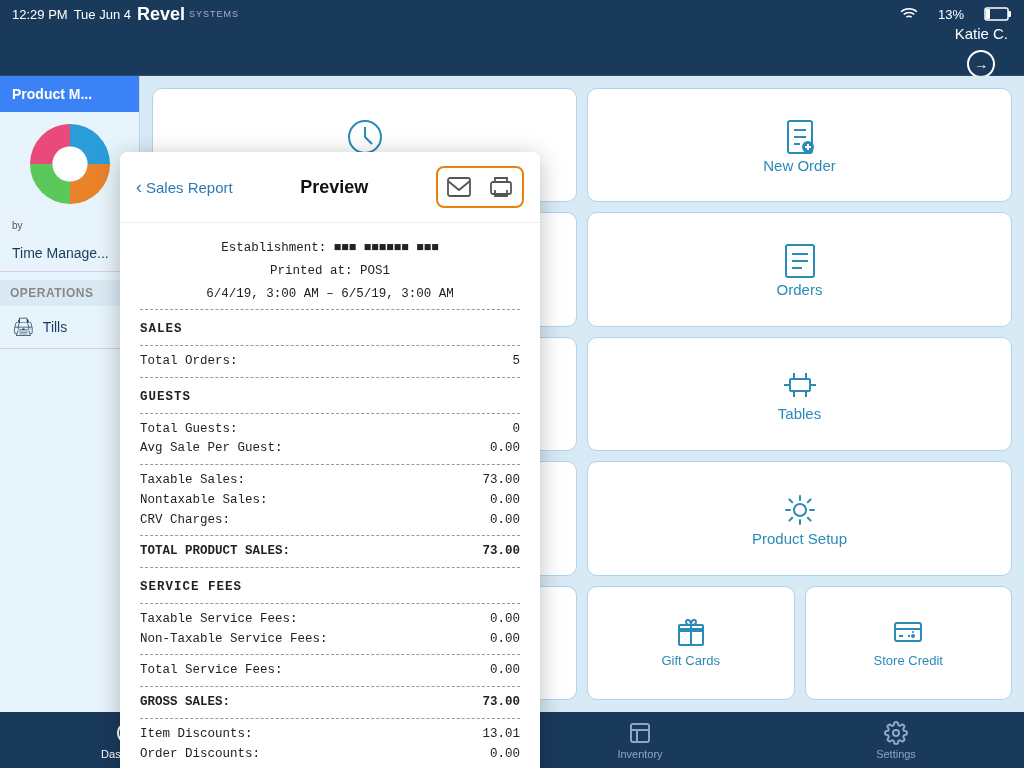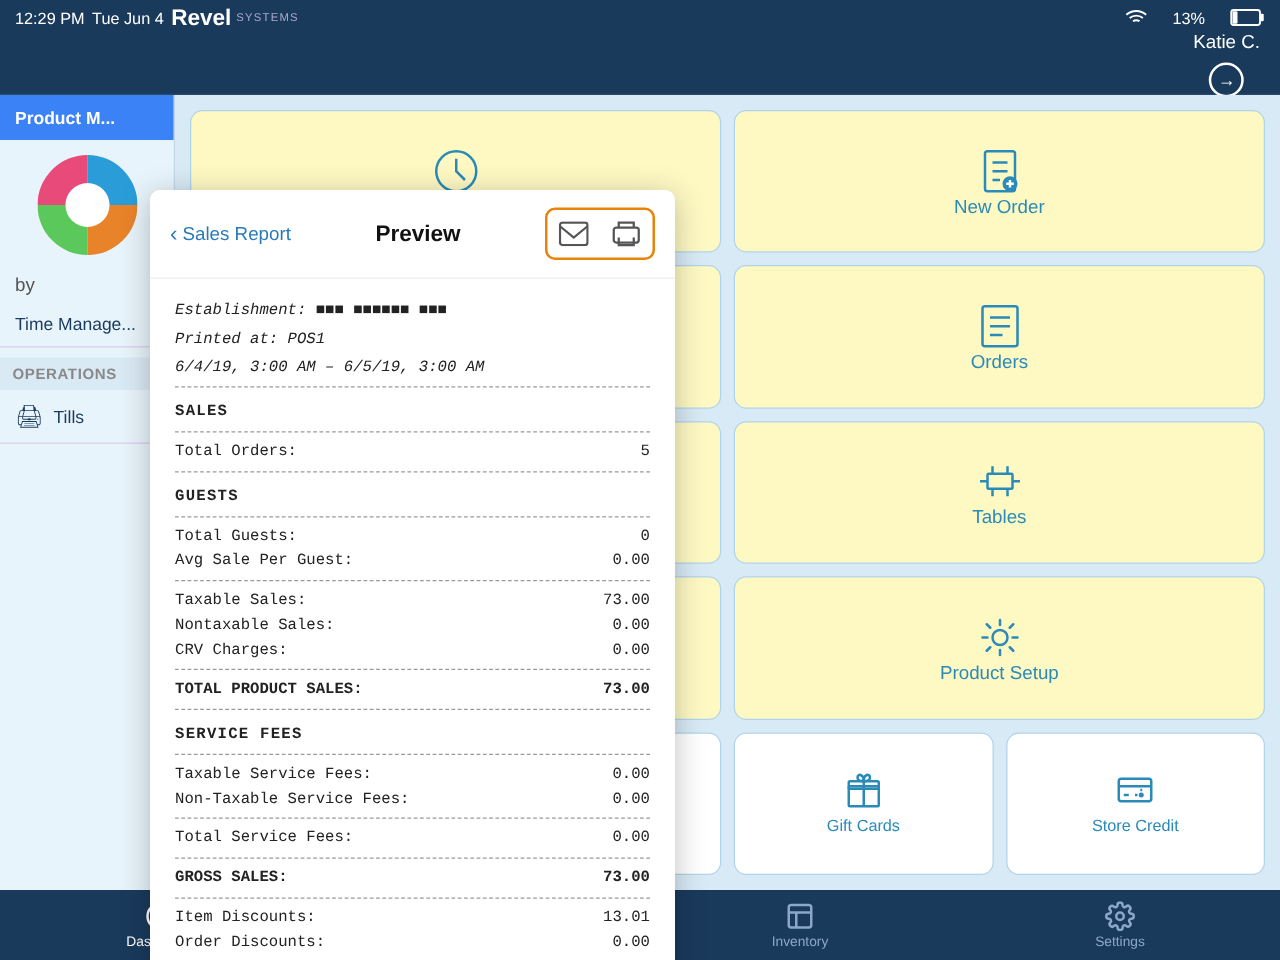--- a/index.html
+++ b/index.html
@@ -77,21 +77,21 @@
       padding: 12px;
       display: flex;
       align-items: center;
       justify-content: center;
     }
     .pie-chart {
       width: 80px; height: 80px;
     }
     .by-label {
       padding: 4px 12px;
-      font-size: 15px;
+      font-size: 10px;
       color: #555;
     }
     .sidebar-section {
       margin-top: 8px;
       padding: 6px 10px;
       font-size: 12px;
       color: #888;
       font-weight: 600;
       letter-spacing: 0.5px;
       background: #daeaf5;
@@ -148,21 +148,21 @@
     }
     .preview-body {
       flex: 1;
       overflow-y: auto;
       padding: 16px 20px;
       font-family: 'Courier New', Courier, monospace;
       font-size: 12.5px;
       line-height: 1.5;
       color: #222;
     }
-    .receipt-center { text-align: left; margin-bottom: 4px; font-style: italic; }
+    .receipt-center { text-align: center; margin-bottom: 4px; }
     .receipt-divider {
       border: none; border-top: 1px dashed #999;
       margin: 6px 0;
     }
     .receipt-section-title {
       text-align: left; font-weight: 700;
       margin: 10px 0 4px;
       letter-spacing: 1px;
     }
     .receipt-row {
@@ -175,21 +175,21 @@
     .right-grid {
       flex: 1;
       padding: 12px;
       display: grid;
       grid-template-columns: repeat(2, 1fr);
       grid-template-rows: repeat(5, 1fr);
       gap: 10px;
       overflow: hidden;
     }
     .grid-cell {
-      background: #fef9c3;
+      background: #ffffff;
       border: 1.5px solid #b0d4ea;
       border-radius: 10px;
       display: flex;
       flex-direction: column;
       align-items: center;
       justify-content: center;
       gap: 0;
       cursor: pointer;
       transition: background 0.15s;
     }

